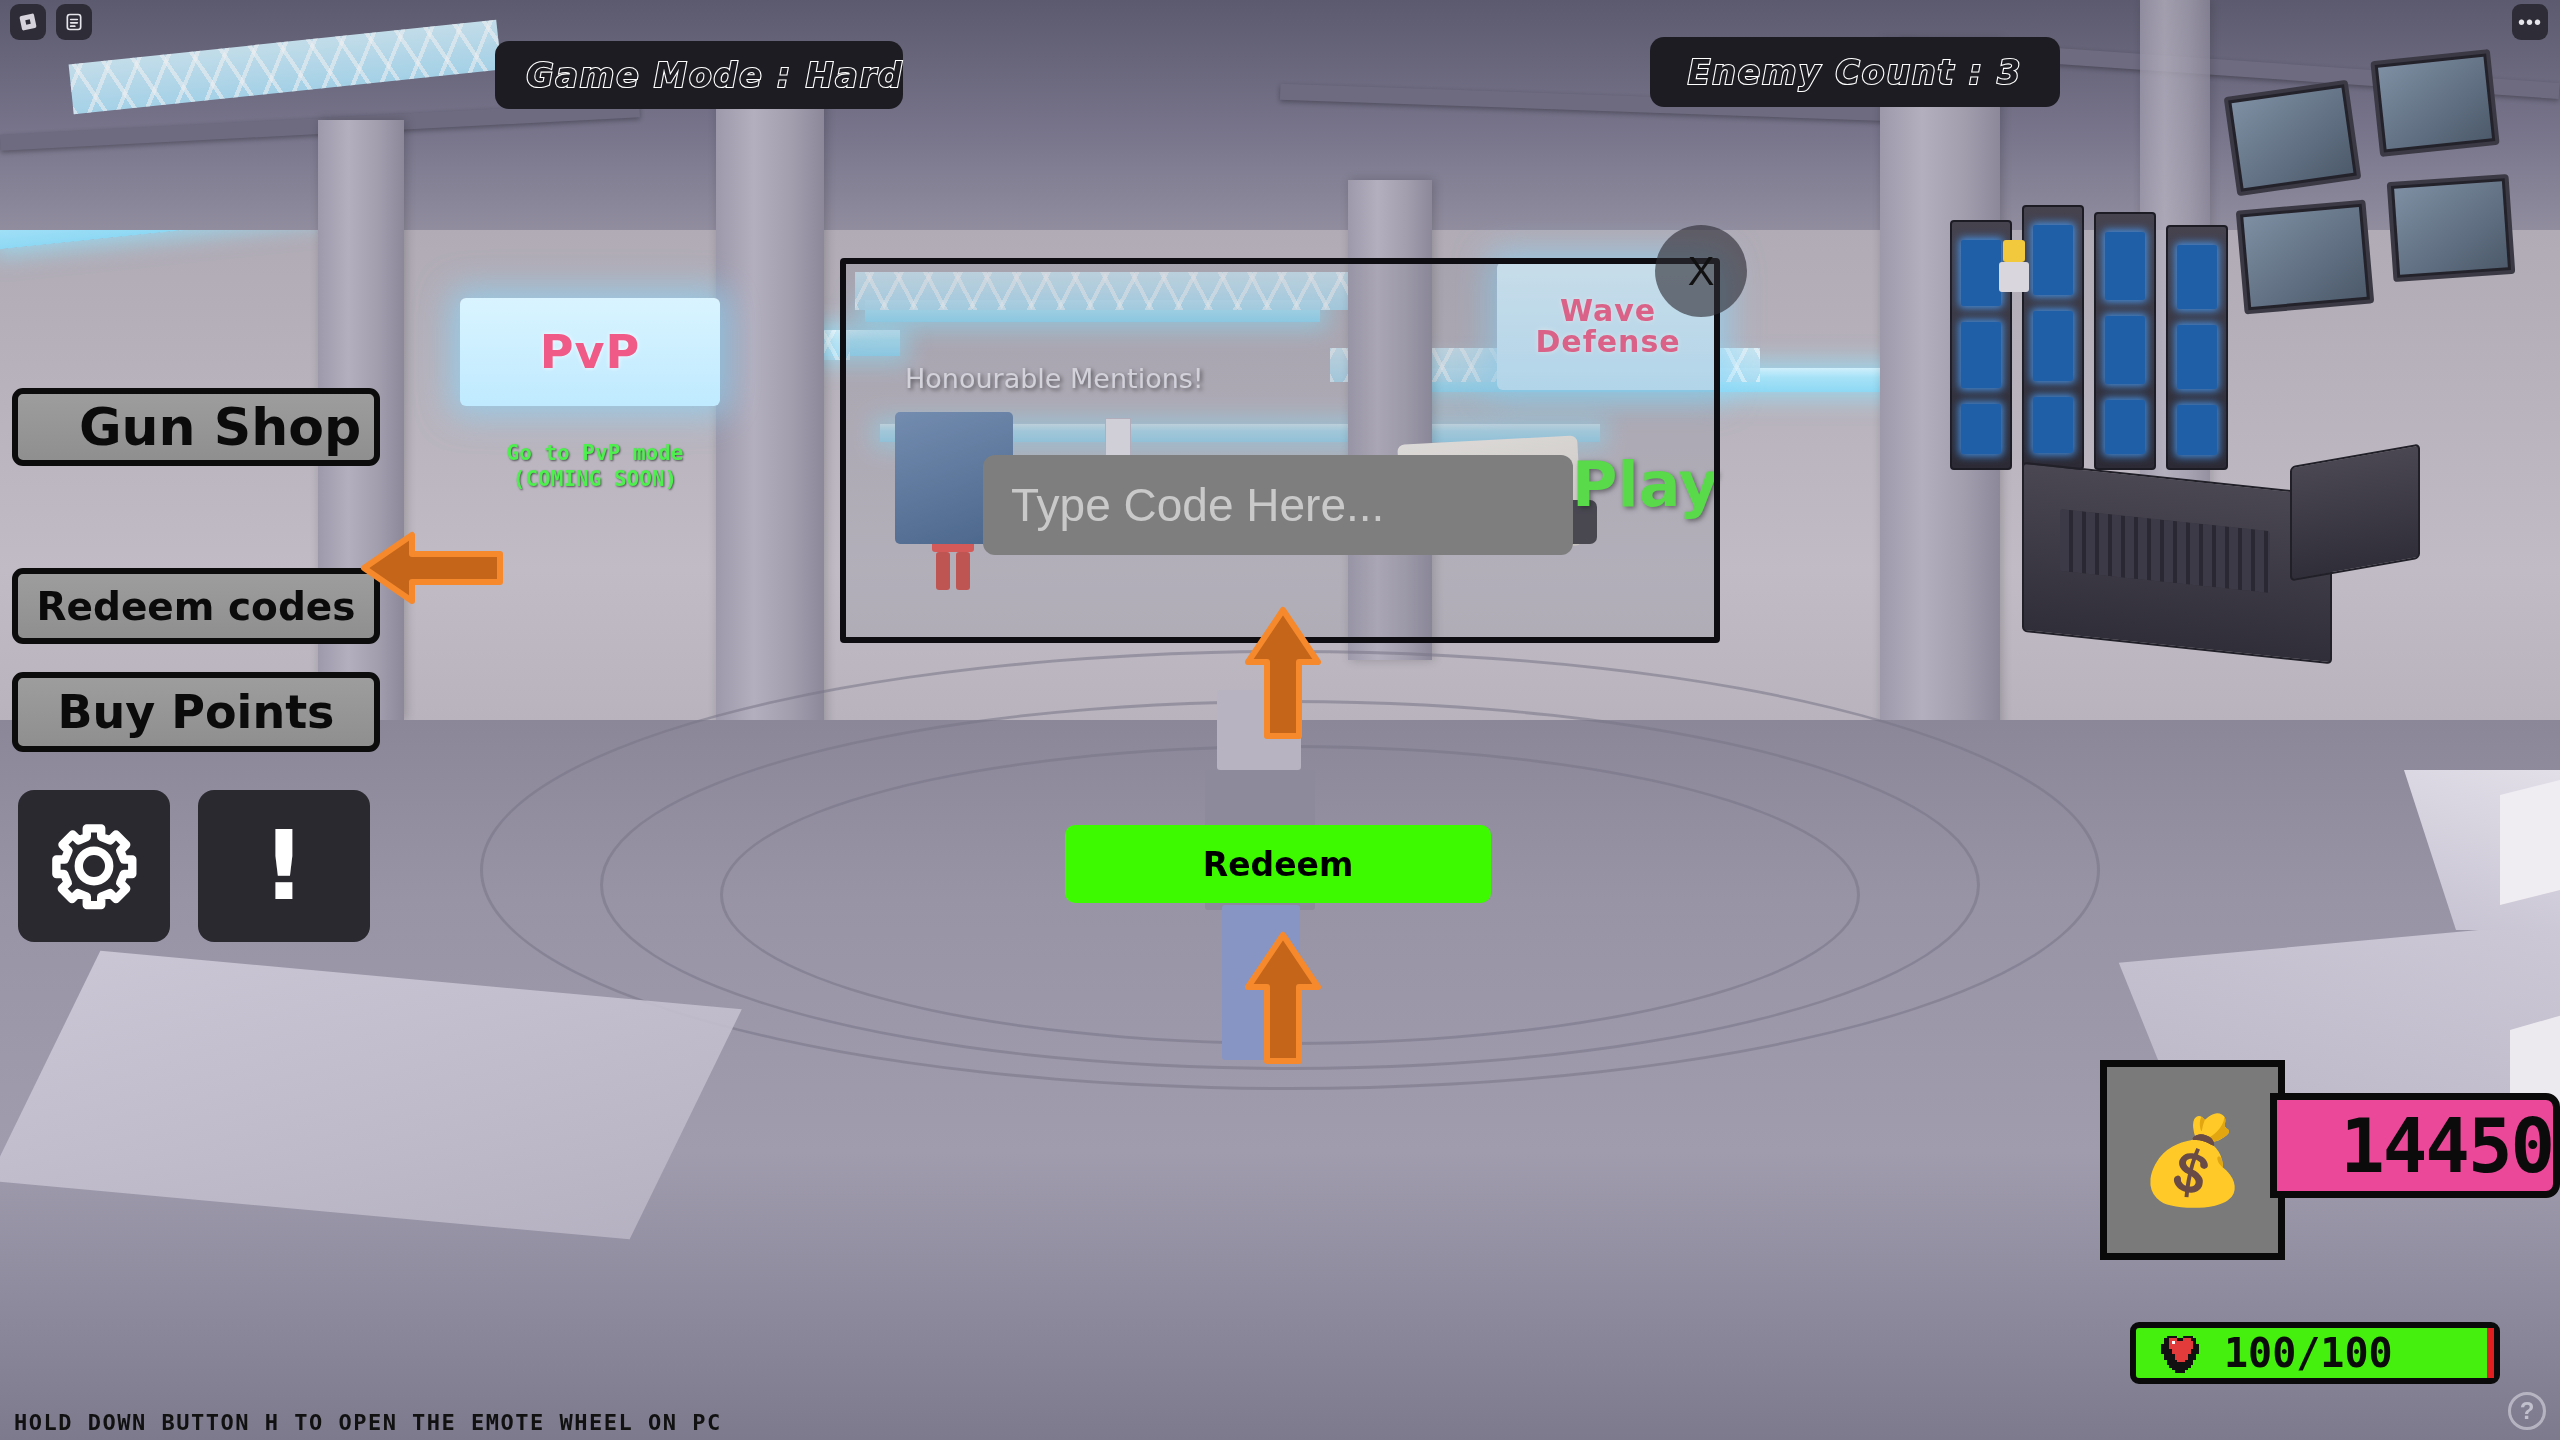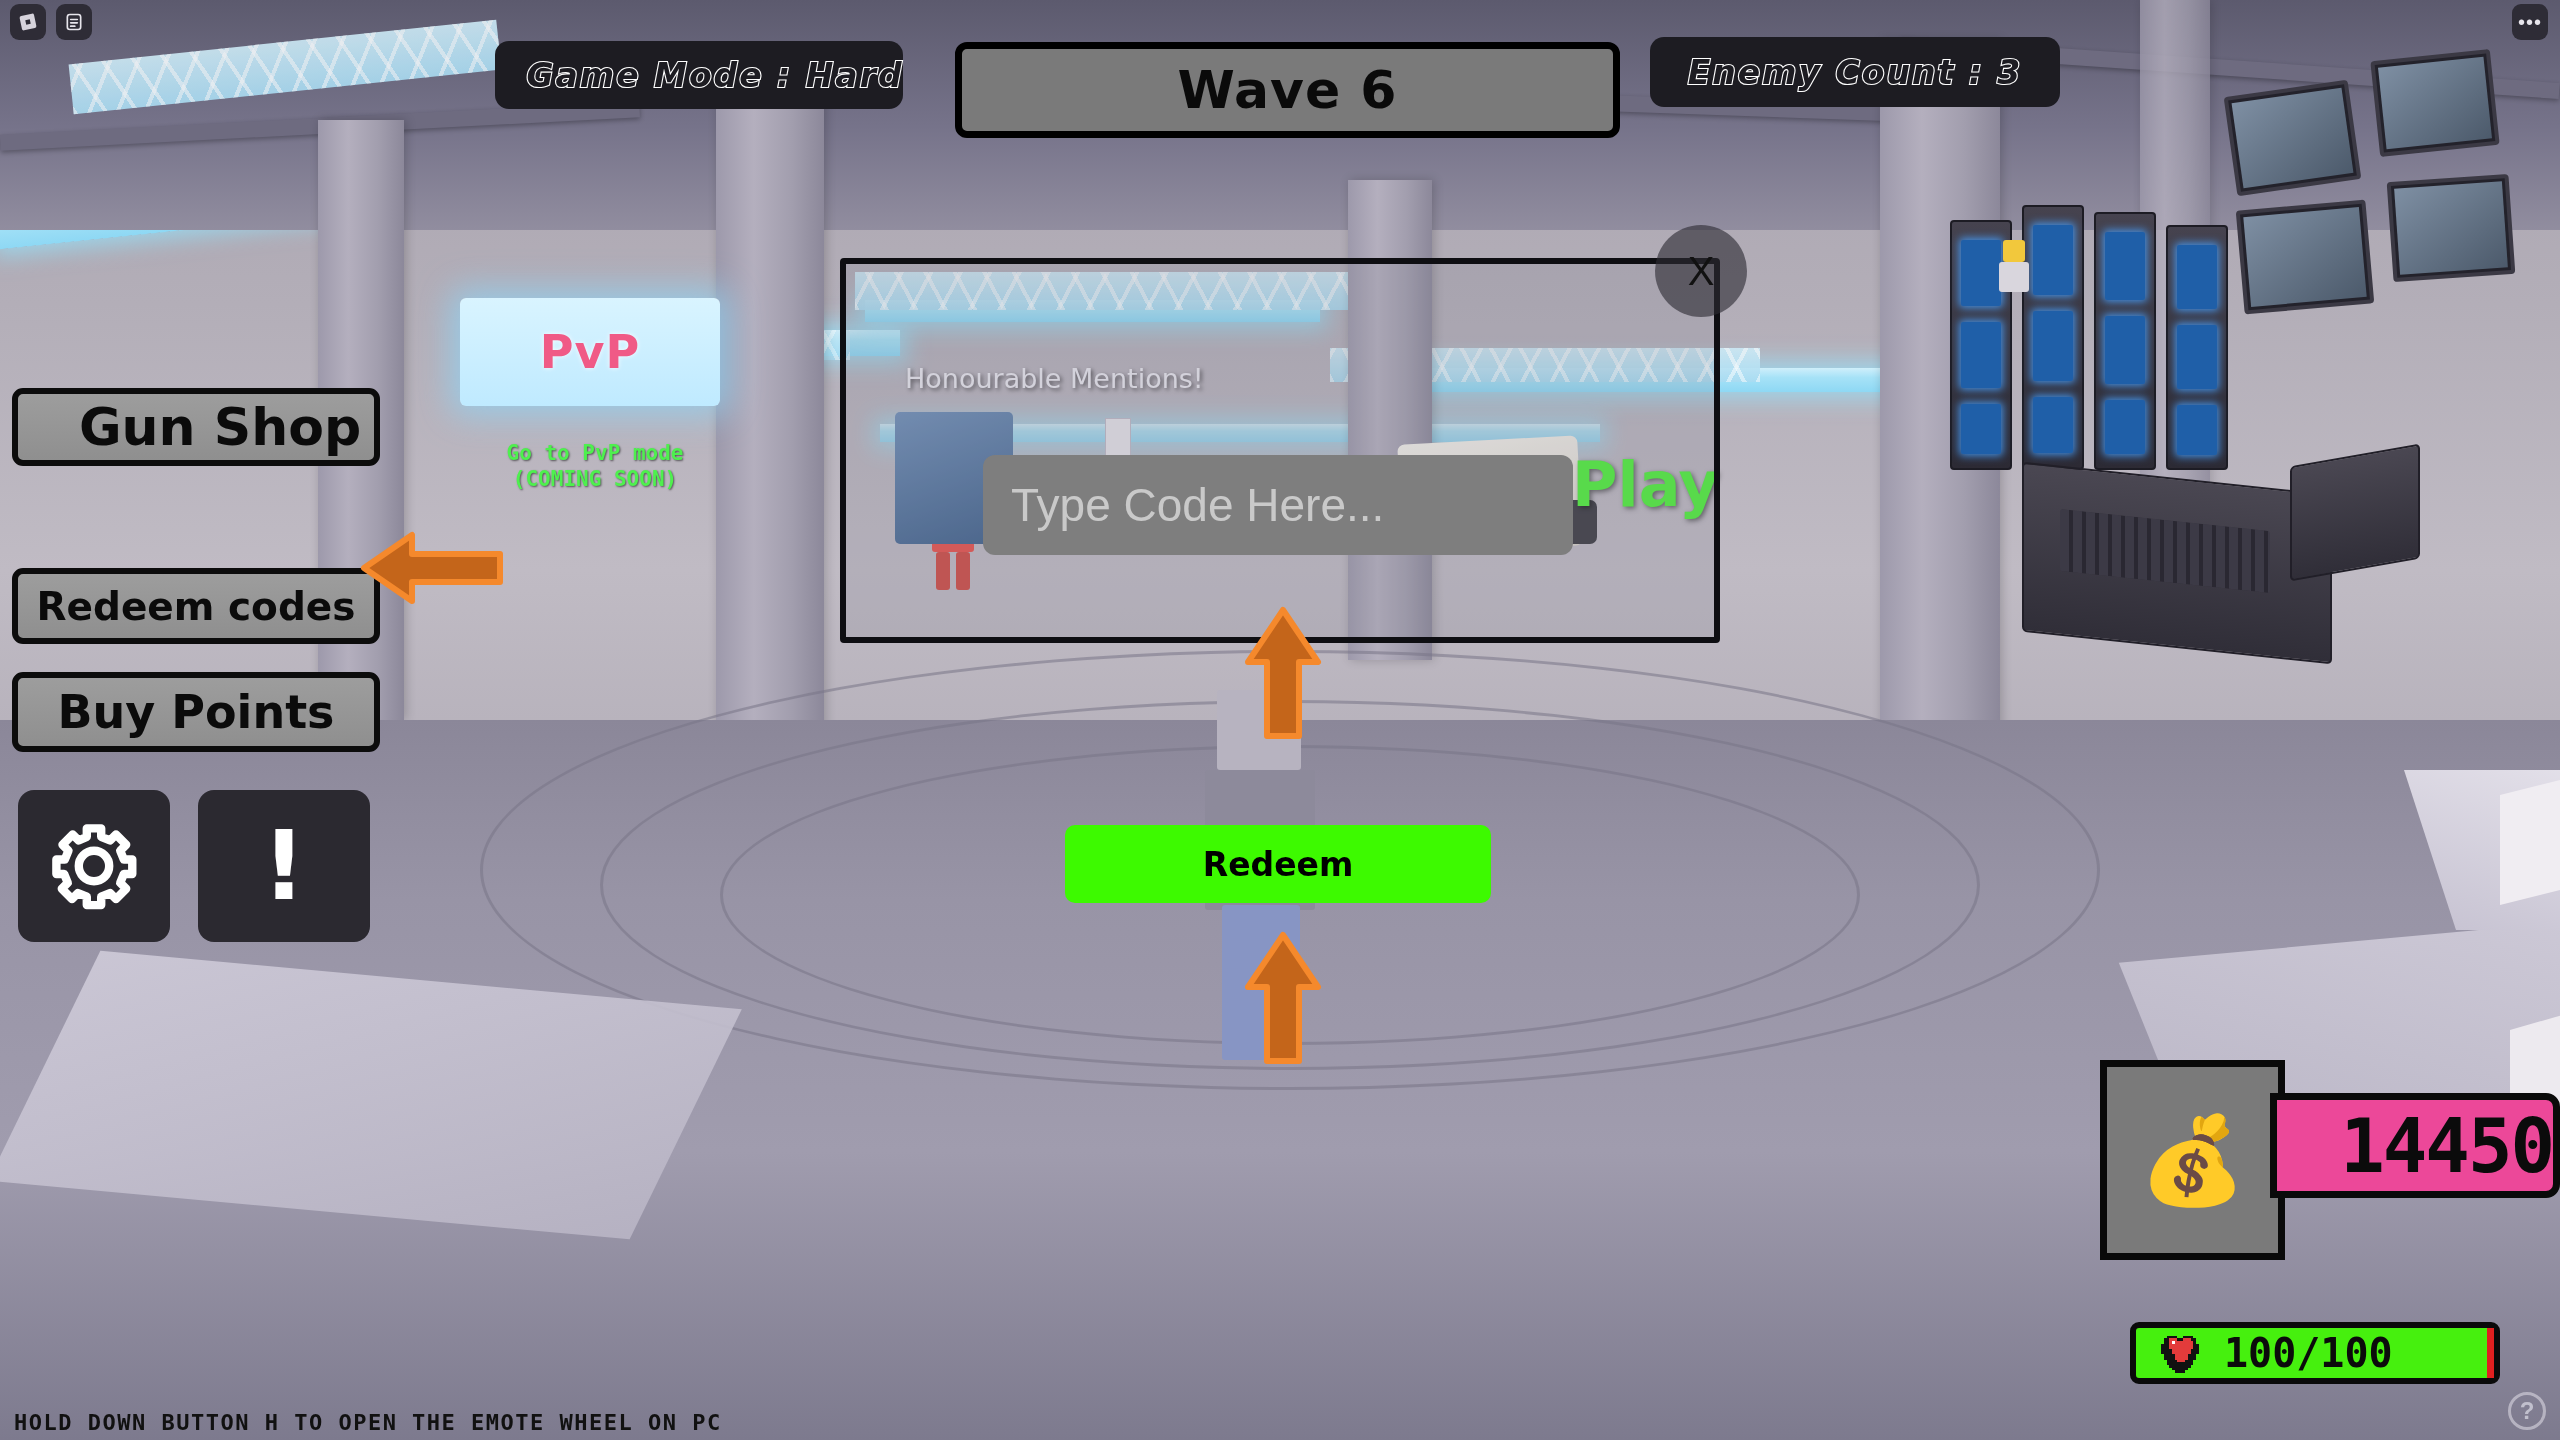--- a/index.html
+++ b/index.html
@@ -327,20 +327,24 @@
   <div class="pillar" style="left:318px;top:120px;width:86px;height:600px;"></div>
   <div class="pillar" style="left:716px;top:100px;width:108px;height:660px;"></div>
   <div class="pillar" style="left:1348px;top:180px;width:84px;height:480px;"></div>
   <div class="pillar" style="left:1880px;top:40px;width:120px;height:720px;"></div>
   <div class="pillar" style="left:2140px;top:0;width:70px;height:560px;opacity:.8;"></div>
 
   <div class="billboard" style="left:460px;top:298px;width:260px;height:108px;">
     <div class="bb-text" style="font-size:46px;">PvP</div>
   </div>
 
+  <div class="billboard" style="left:1497px;top:262px;width:222px;height:128px;">
+    <div class="bb-text" style="font-size:30px;">Wave</div>
+    <div class="bb-text" style="font-size:30px;">Defense</div>
+  </div>
 
   <div class="monitor" style="left:2230px;top:88px;width:125px;height:100px;transform:rotate(-8deg);">
       <div class="m-in"></div>
     </div>
   <div class="monitor" style="left:2375px;top:55px;width:120px;height:96px;transform:rotate(-6deg);">
       <div class="m-in"></div>
     </div>
   <div class="monitor" style="left:2240px;top:205px;width:130px;height:104px;transform:rotate(-5deg);">
       <div class="m-in"></div>
     </div>
@@ -428,23 +432,20 @@
   </div>
 
   <div class="topbar-icon" style="left:2512px;top:4px;width:36px;height:36px;">
     <span style="color:#e7e5ec;font-size:20px;line-height:1;letter-spacing:1px;">•••</span>
   </div>
 
   <div class="hud-panel-dark" style="left:495px;top:41px;width:408px;height:68px;padding-left:32px;">
     <span style="font-size:33px;">Game Mode : Hard</span>
   </div>
 
-  <div class="wave-panel" style="left:955px;top:42px;width:665px;height:96px;">
-    <span>Wave 6</span>
-  </div>
 
   <div class="hud-panel-dark" style="left:1650px;top:37px;width:410px;height:70px;">
     <span style="font-size:33px;">Enemy Count : 3</span>
   </div>
 
   <div class="menu-btn" style="left:12px;top:388px;width:368px;height:78px;">
     <span style="font-size:52px;margin-left:48px;">Gun Shop</span>
   </div>
   <div class="menu-btn" style="left:12px;top:530px;width:368px;height:76px;margin-top:38px;">
     <span style="font-size:39px;">Redeem codes</span>

